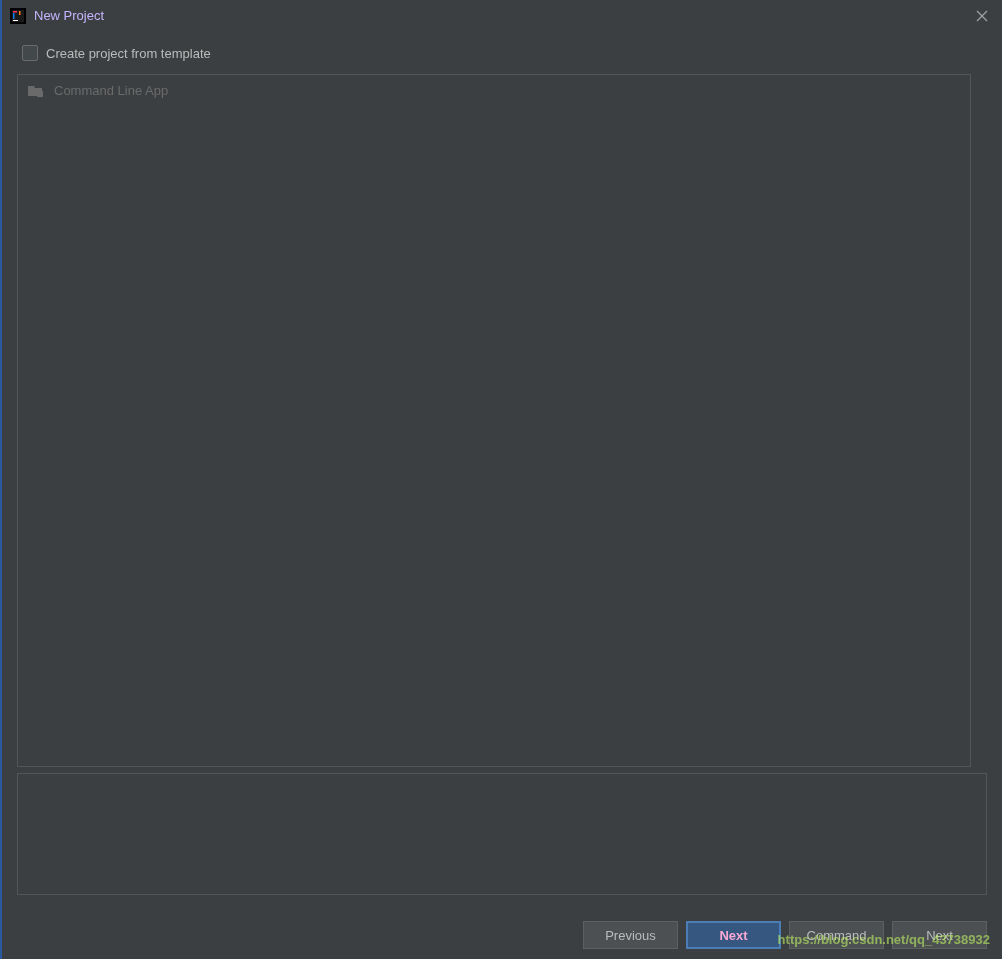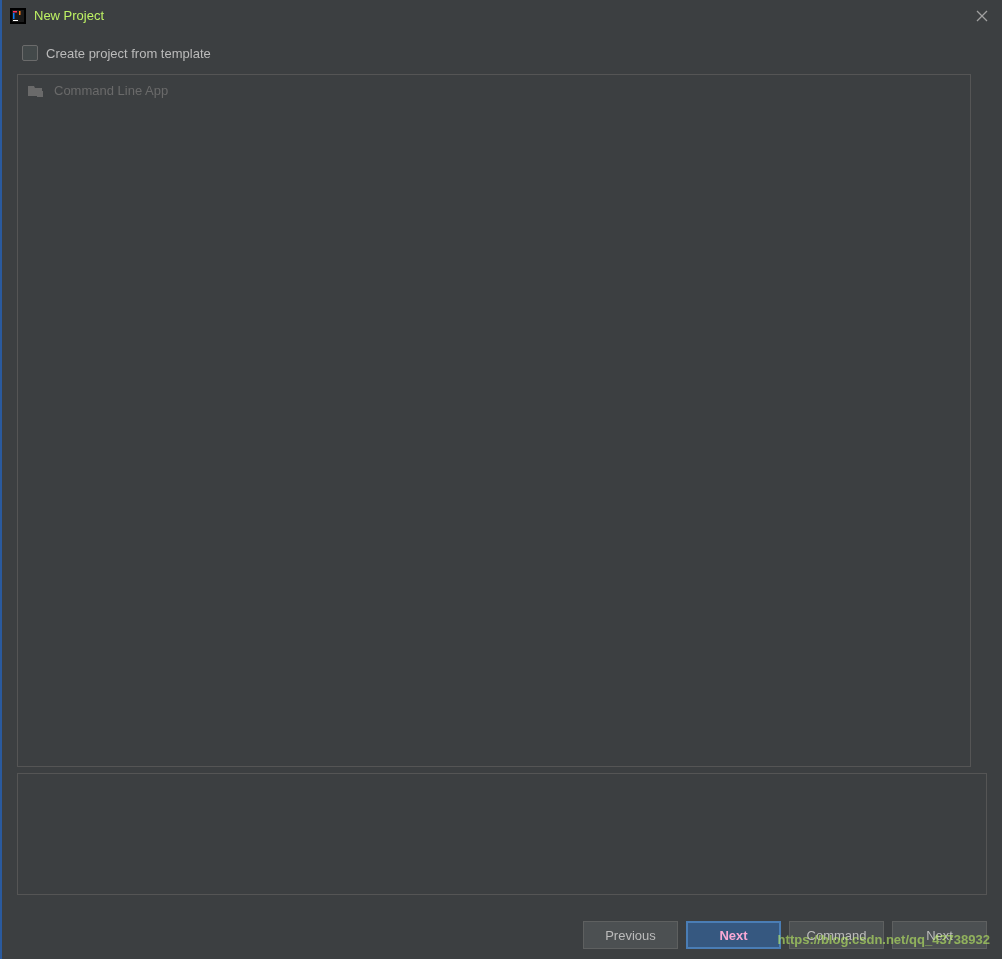--- a/index.html
+++ b/index.html
@@ -37,21 +37,21 @@
     .app-icon {
       width: 16px;
       height: 16px;
       margin-right: 8px;
       display: inline-flex;
       align-items: center;
       justify-content: center;
     }
     
     .title-text {
-      color: #bef264;
+      color: #c4b5fd;
       font-size: 13px;
       flex: 1;
     }
     
     .close-btn {
       width: 24px;
       height: 24px;
       display: flex;
       align-items: center;
       justify-content: center;

